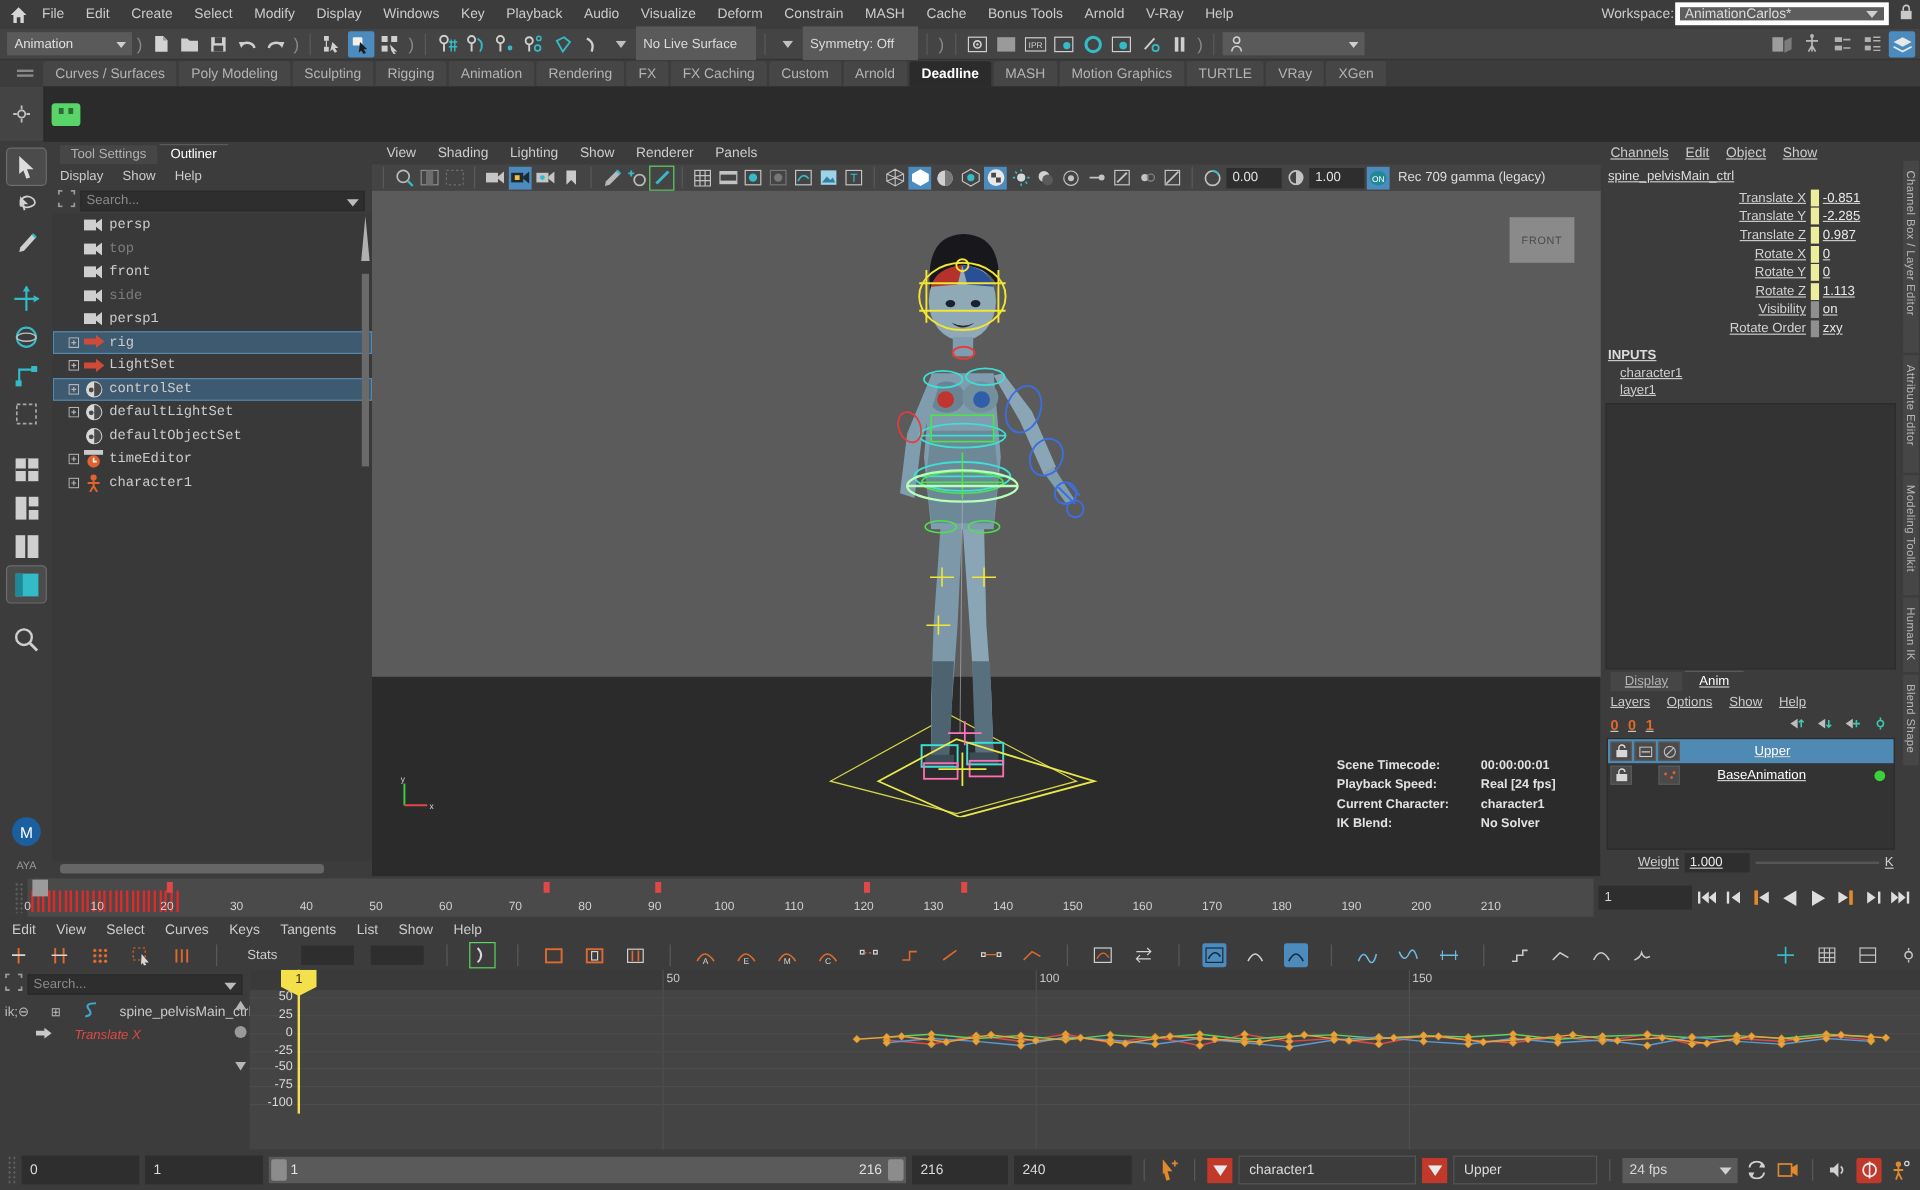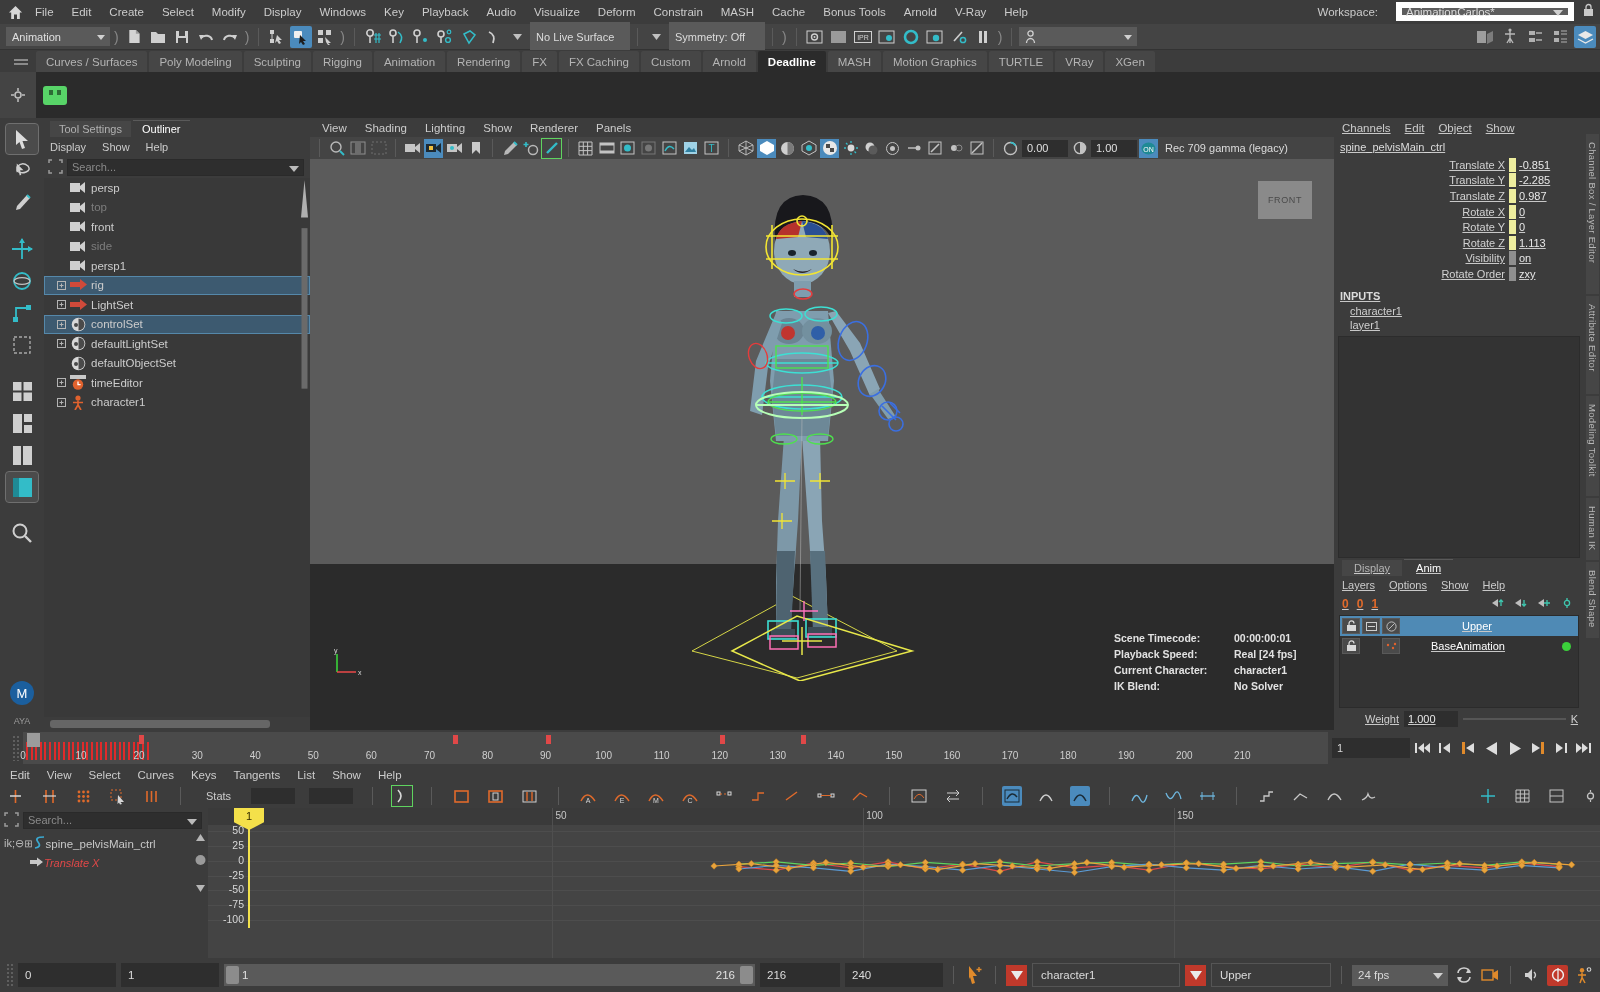--- a/index.html
+++ b/index.html
@@ -16,24 +16,24 @@
 
   
   .menubar {
     height: 24px; background: #3c3c3c; display: flex; align-items: center;
     padding-left: 4px; flex: none; position: relative;
   }
   .home-icon { width: 22px; height: 22px; display: flex; align-items: center; justify-content: center; }
   .menubar .mi {
     padding: 3px 9px; color: #cccccc; font-size: 11.5px; white-space: nowrap; cursor: default;
   }
-  .ws-wrap { position: absolute; right: 26px; top: 2px; display: flex; align-items: center; gap: 18px; }
+  .ws-wrap { position: absolute; right: 26px; top: 2px; display: flex; align-items: center; gap: 1px; }
   .ws-label { font-size: 11.5px; color: #cccccc; }
   .ws-field {
-    width: 178px; height: 19px; background: #5d5d5d; border: 6px solid #ffffff;
+    width: 178px; height: 19px; background: #5d5d5d; border: 4px solid #ffffff;
     display: flex; align-items: center; padding: 0 4px; font-size: 11.5px; color: #dcdcdc;
     position: relative;
   }
   .ws-field .caret { position: absolute; right: 5px; }
   .lock-ico { position: absolute; right: 6px; top: 3px; }
 
   
   .statusline {
     height: 26px; background: #444444; display: flex; align-items: center; gap: 2px;
     padding-left: 6px; flex: none; border-bottom: 1px solid #333; position: relative;
@@ -90,21 +90,21 @@
   .panel-menu { height: 20px; display: flex; align-items: center; padding-left: 6px; gap: 16px; background: #3c3c3c; }
   .panel-menu span { font-size: 11px; color: #cccccc; }
   .ol-search { height: 20px; display: flex; align-items: center; gap: 4px; padding: 0 6px 0 4px; }
   .ol-search .sbox {
     flex: 1; height: 17px; background: #2e2e2e; border: 1px solid #2a2a2a; display: flex; align-items: center;
     padding: 0 4px; font-size: 11px; color: #8a8a8a; position: relative;
   }
   .ol-search .sbox .arw { position: absolute; right: 4px; top: 6px;
     border-left: 5px solid transparent; border-right: 5px solid transparent; border-top: 6px solid #bbb; }
   .ol-list { flex: 1; background: #393939; overflow: hidden; position: relative; margin: 1px 0 0 0; }
-  .ol-row { height: 19.5px; display: flex; align-items: center; padding-left: 10px; font-size: 11.5px; color: #cccccc; }
+  .ol-row { height: 19.5px; display: flex; align-items: center; padding-left: 10px; font-size: 11.5px; color: #cccccc; font-family: Liberation Mono, monospace; }
   .ol-row.sel { background: #3d5a70; outline: 1px solid #5588aa; outline-offset: -1px; }
   .ol-row .exp { width: 14px; font-size: 10px; color: #bbb; display: flex; align-items: center; justify-content: center; }
   .ol-row .exp.blank { visibility: hidden; }
   .ol-row .ico { width: 20px; display: flex; align-items: center; justify-content: center; }
   .ol-row .nm { padding-left: 3px; }
   .ol-row.dim .nm { color: #7d7d7d; }
   .ol-scroll { position: absolute; right: 1px; top: 2px; width: 9px; bottom: 2px; }
   .ol-hbar { height: 13px; background: #3c3c3c; display: flex; align-items: center; padding: 0 2px; }
   .ol-hbar .thumb { height: 8px; background: #666; border-radius: 3px; width: 220px; margin-left: 4px; }
 
@@ -193,21 +193,21 @@
   .ge-stats { font-size: 11px; color: #cccccc; padding: 0 6px; }
   .ge-statfld { width: 44px; height: 16px; background: #2e2e2e; }
   .ge-main { flex: 1; display: flex; min-height: 0; }
   .ge-left { width: 208px; display: flex; flex-direction: column; background: #3c3c3c; flex: none;}
   .ge-search { height: 22px; display: flex; align-items: center; gap: 4px; padding: 2px 6px 0 4px; }
   .ge-search .sbox { flex: 1; height: 17px; background: #2e2e2e; border: 1px solid #2a2a2a; display: flex;
                      align-items: center; padding: 0 4px; font-size: 11px; color: #8a8a8a; position: relative; }
   .ge-search .sbox .arw { position: absolute; right: 4px; top: 6px;
     border-left: 5px solid transparent; border-right: 5px solid transparent; border-top: 6px solid #bbb; }
   .ge-tree { flex: 1; background: #3c3c3c; position: relative; padding-top: 4px; }
-  .ge-tr-row { height: 19px; display: flex; align-items: center; font-size: 11.5px; padding-left: 4px; gap: 0; }
+  .ge-tr-row { height: 19px; display: flex; align-items: center; font-size: 11.5px; padding-left: 4px; gap: 18px; }
   .ge-tr-row .chan { color: #e04848; font-style: italic; font-size: 11px; }
   .ge-graph { flex: 1; background: #444444; position: relative; overflow: hidden; }
   .ge-gridline { position: absolute; left: 0; right: 0; height: 1px; background: #4d4d4d; }
   .ge-vline { position: absolute; top: 0; bottom: 0; width: 1px; background: #4f4f4f; }
   .ge-toprule { position: absolute; left: 0; right: 0; top: 0; height: 17px; background: #3a3a3a; }
   .ge-frmlbl { position: absolute; top: 2px; font-size: 10px; color: #c8c8c8; }
   .ge-ylbl { position: absolute; right: 2px; font-size: 10.5px; color: #d8d8d8; text-align: right; }
   .ge-ctime { position: absolute; top: 0; width: 2px; background: #f2e14c; }
   .ge-ctime-flag { position: absolute; top: 0; left: -14px; width: 30px; height: 22px; background: #f4e04a;
                    color: #332c00; font-size: 11px; display: flex; align-items: flex-start; justify-content: center;

